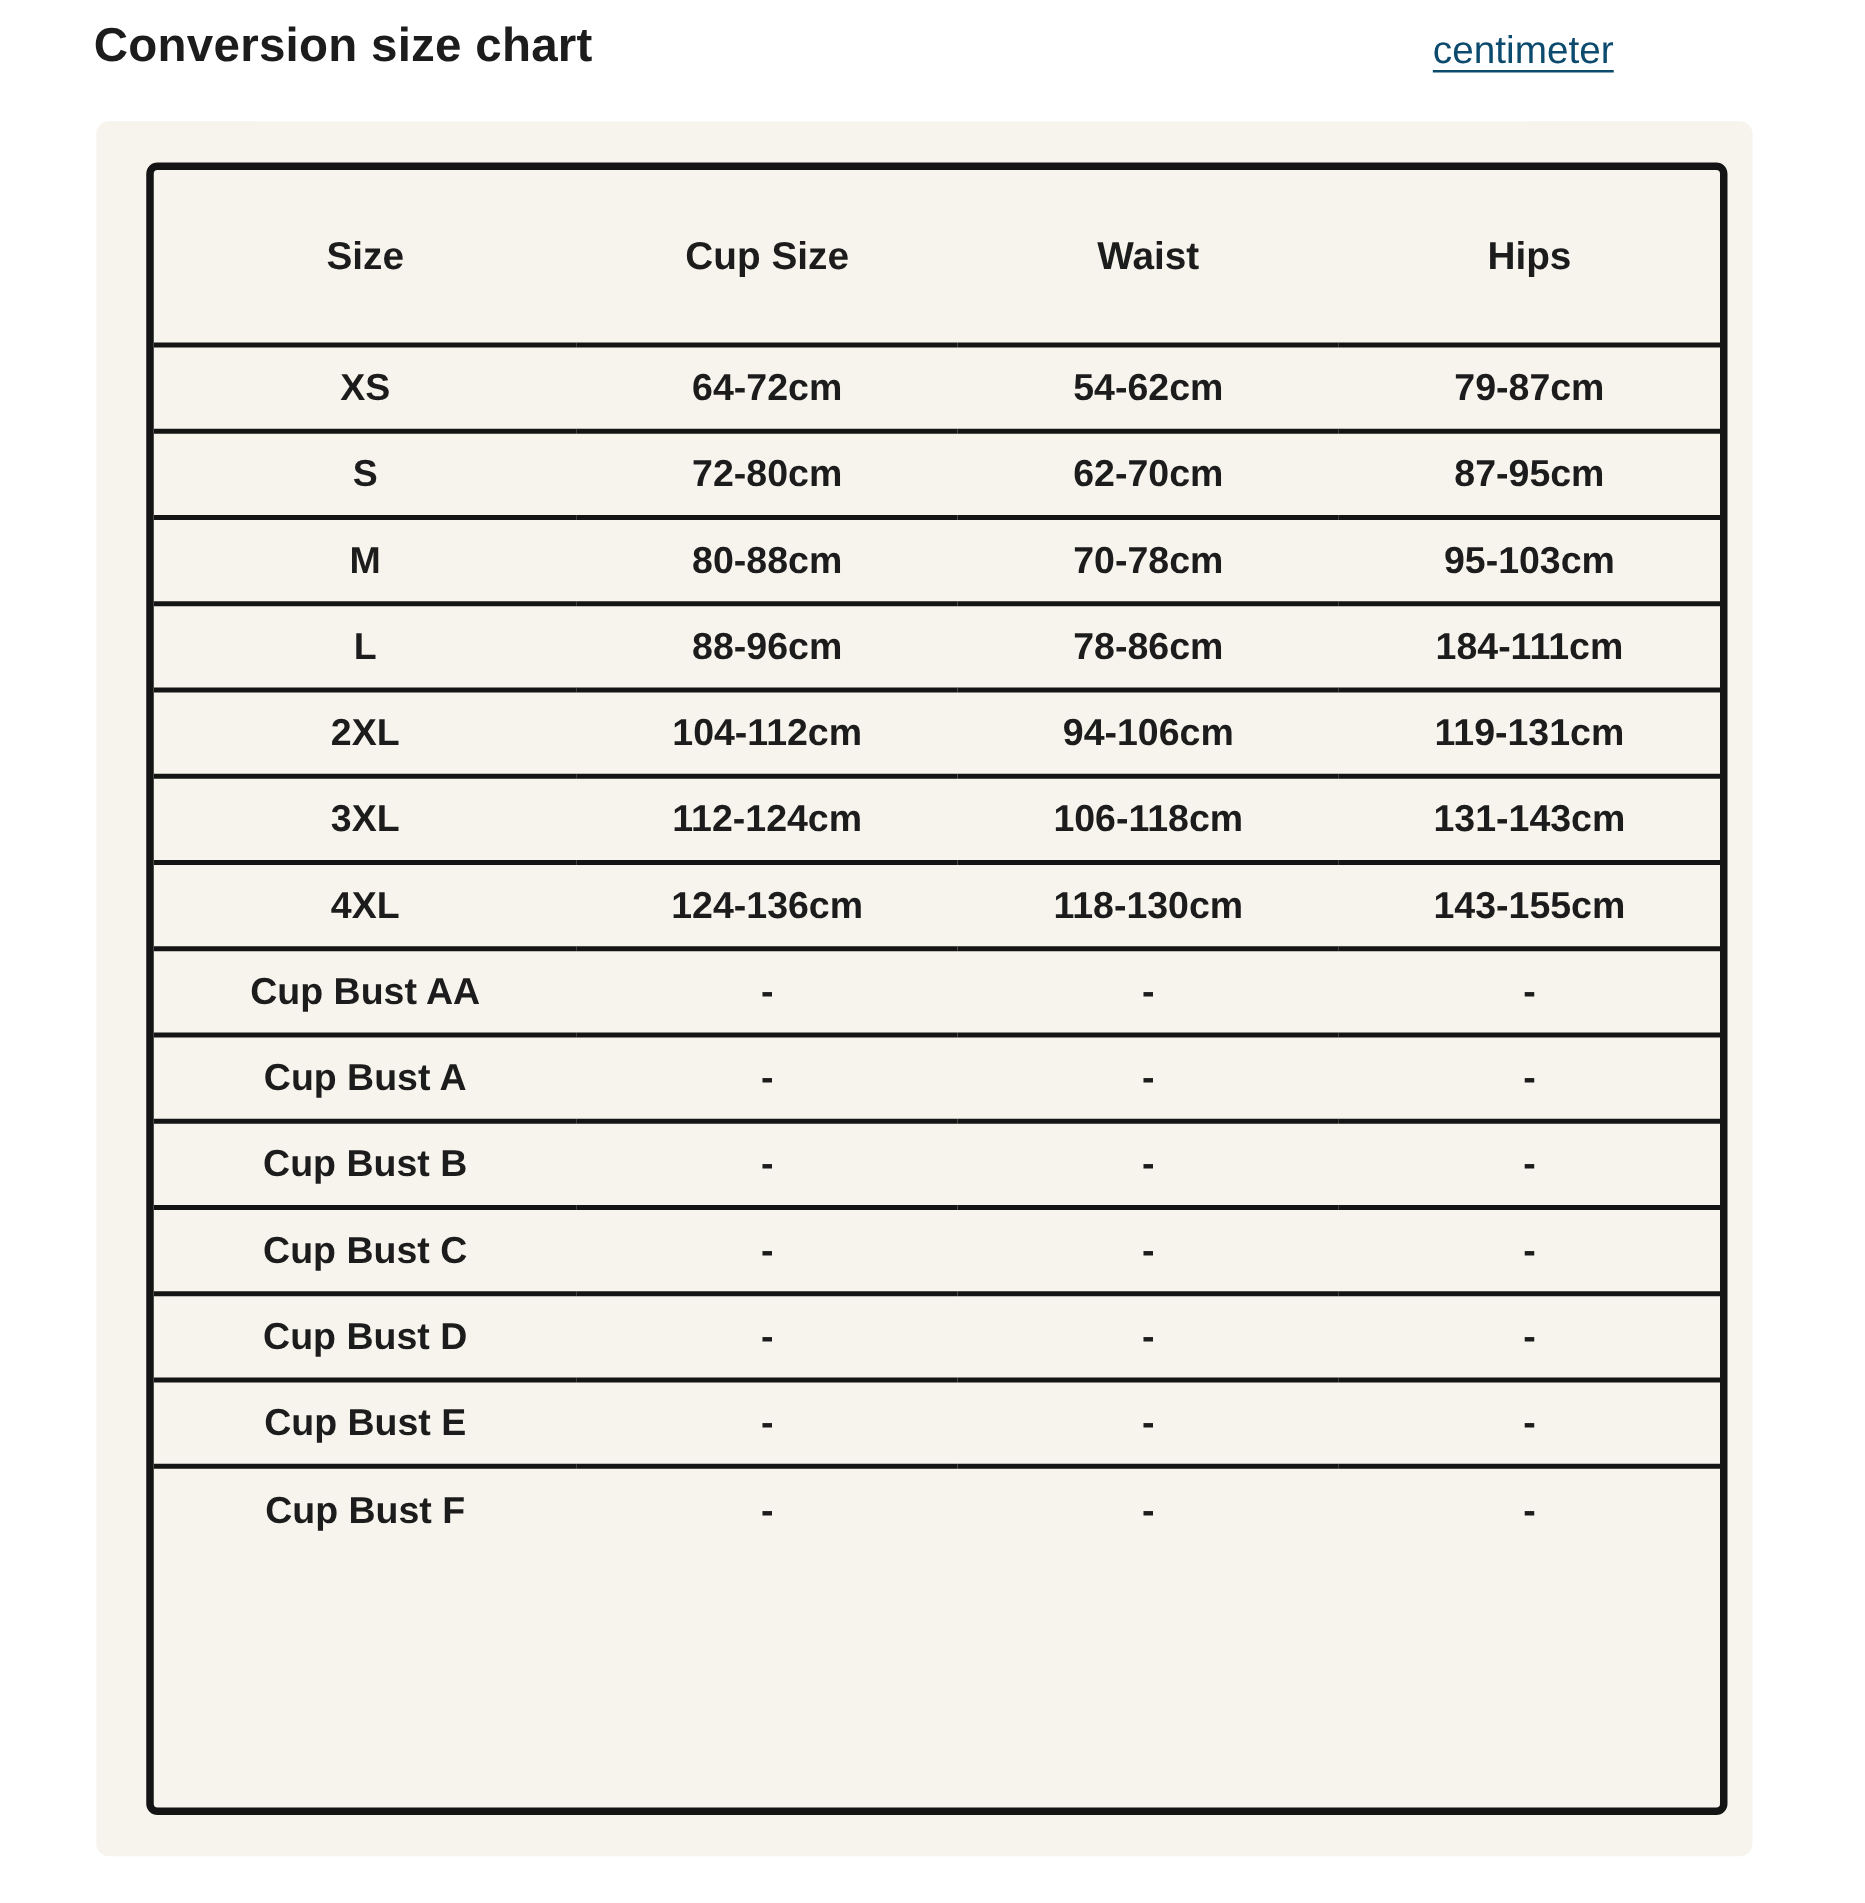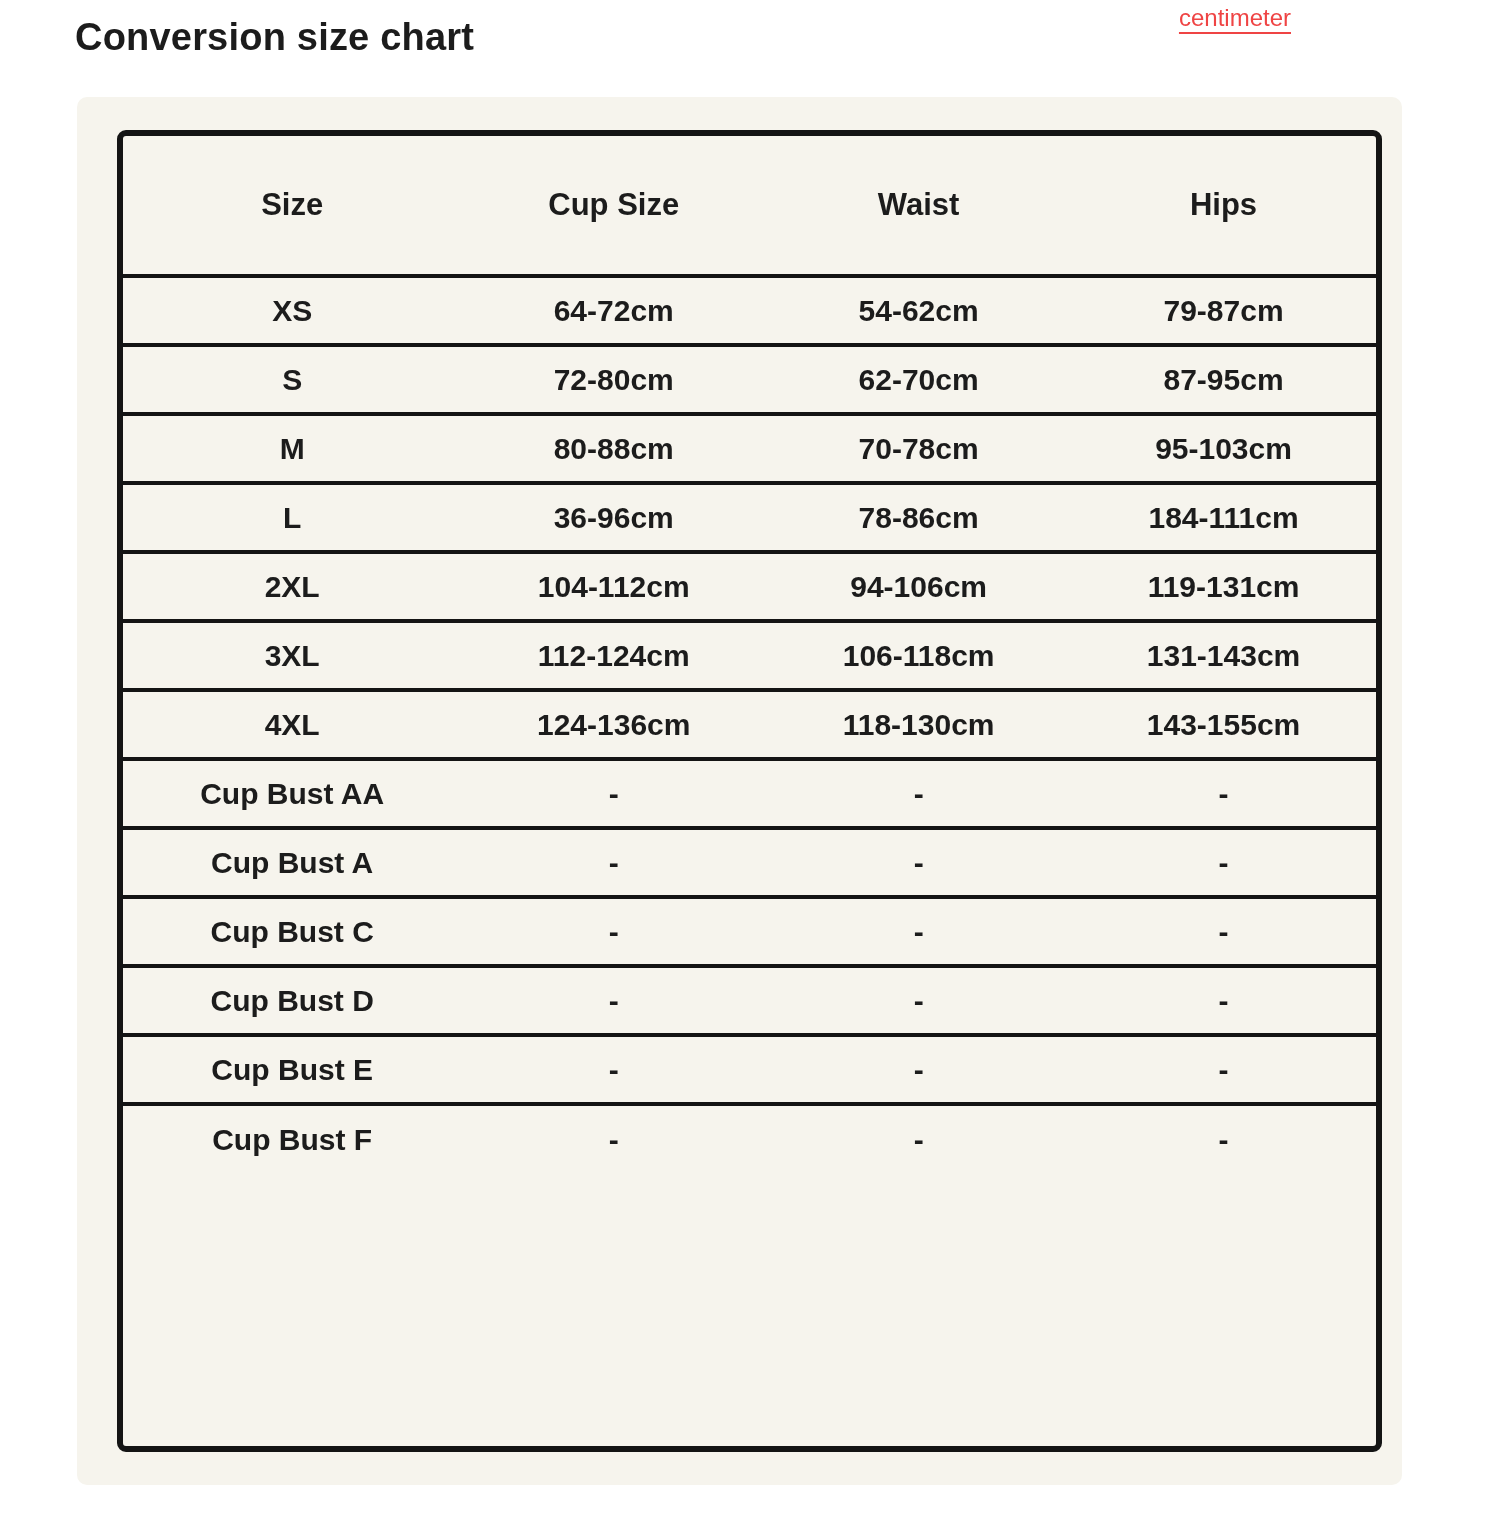--- a/index.html
+++ b/index.html
@@ -9,22 +9,22 @@
     font-family:"Liberation Sans", sans-serif; color:#1c1c1c;
   }
   .page-header {
     position:absolute; left:0; top:0; width:1492px; height:97px;
   }
   .page-title {
     position:absolute; left:75px; top:16px;
     font-size:38px; font-weight:700; letter-spacing:0.2px; color:#1c1c1c;
   }
   .unit-link {
-    position:absolute; right:201px; top:4px;
-    font-size:24px; font-weight:400; color:#ef4444;
+    position:absolute; right:201px; top:22px;
+    font-size:31px; font-weight:400; color:#0c4a6e;
     text-decoration:underline; text-decoration-thickness:2px; text-underline-offset:6px;
     cursor:pointer;
   }
   .panel {
     position:absolute; left:77px; top:97px; width:1325px; height:1388px;
     background:#f6f4ed; border-radius:10px;
   }
   .table-frame {
     position:absolute; left:30px; top:33px; width:1265px; height:1322px;
     border:6px solid #141414; border-radius:9px; overflow:hidden;margin-left:10px;
@@ -77,21 +77,21 @@
             <td>87-95cm</td>
           </tr>
           <tr>
             <td>M</td>
             <td>80-88cm</td>
             <td>70-78cm</td>
             <td>95-103cm</td>
           </tr>
           <tr>
             <td>L</td>
-            <td>36-96cm</td>
+            <td>88-96cm</td>
             <td>78-86cm</td>
             <td>184-111cm</td>
           </tr>
           <tr>
             <td>2XL</td>
             <td>104-112cm</td>
             <td>94-106cm</td>
             <td>119-131cm</td>
           </tr>
           <tr>
@@ -112,20 +112,26 @@
             <td>-</td>
             <td>-</td>
           </tr>
           <tr>
             <td>Cup Bust A</td>
             <td>-</td>
             <td>-</td>
             <td>-</td>
           </tr>
           <tr>
+            <td>Cup Bust B</td>
+            <td>-</td>
+            <td>-</td>
+            <td>-</td>
+          </tr>
+          <tr>
             <td>Cup Bust C</td>
             <td>-</td>
             <td>-</td>
             <td>-</td>
           </tr>
           <tr>
             <td>Cup Bust D</td>
             <td>-</td>
             <td>-</td>
             <td>-</td>

